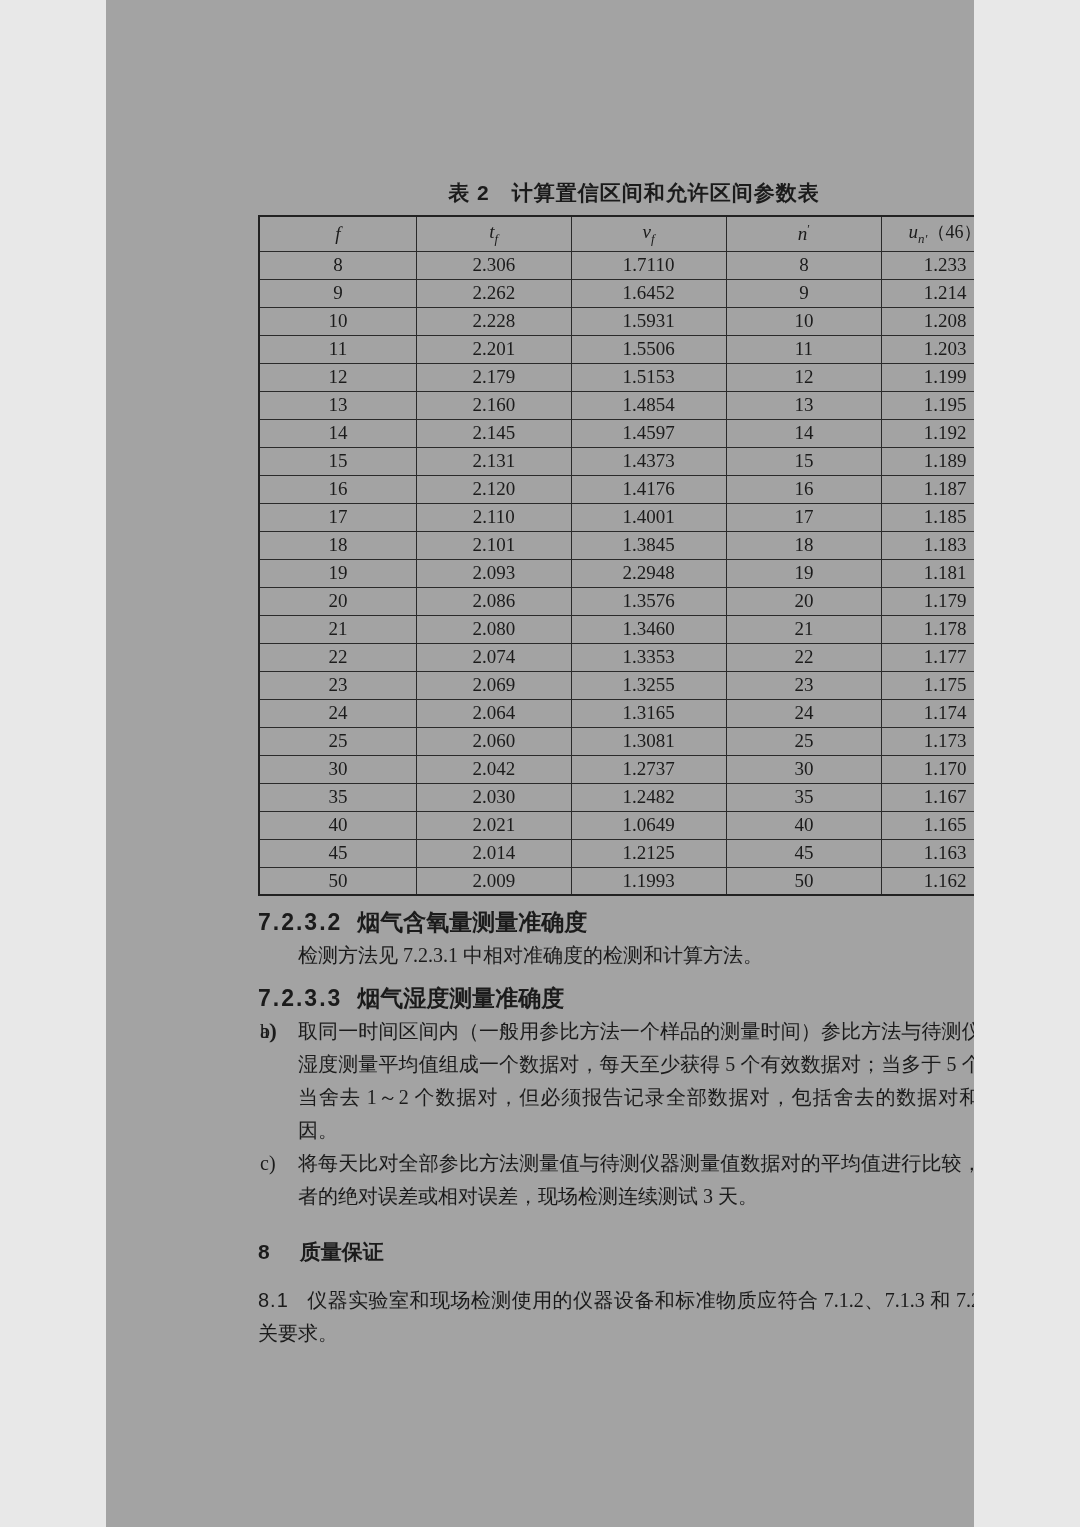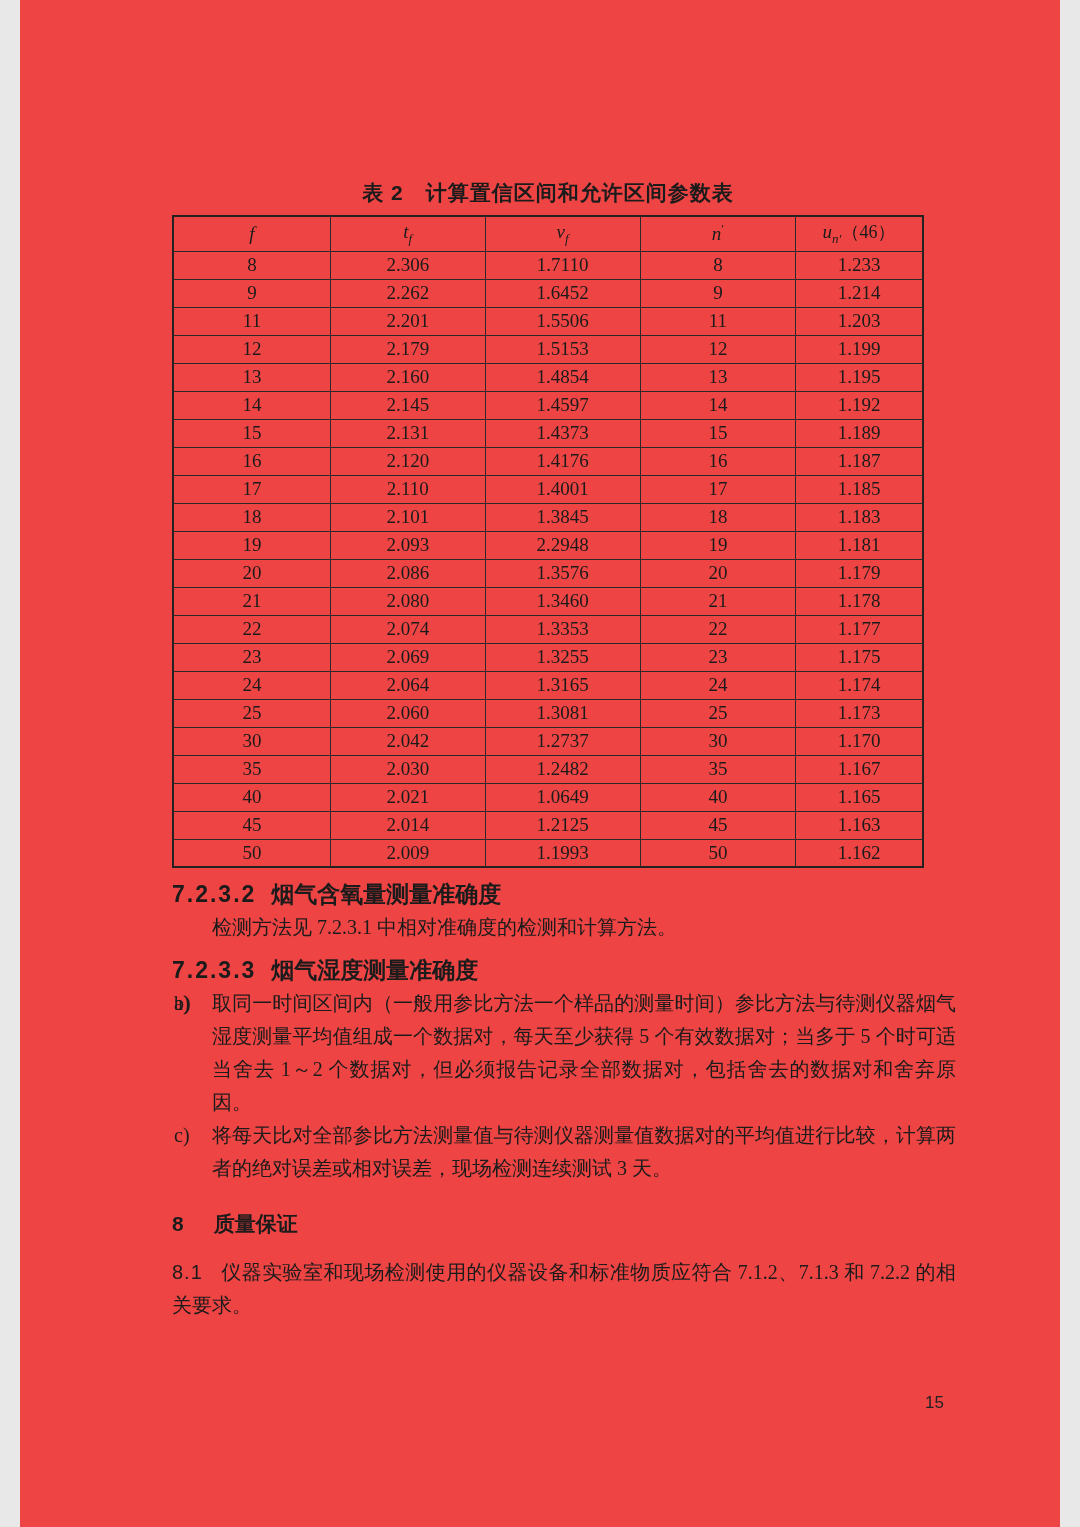--- a/index.html
+++ b/index.html
@@ -1,22 +1,22 @@
 <!DOCTYPE html>
 <html><head>
 <meta charset="utf-8">
 <style>
   * { box-sizing: border-box; }
   html, body { margin: 0; padding: 0; background: #e8e8e8; }
   .page {
     position: relative;
-    width: 1040px;
+    width: 868px;
     height: 1527px;
     margin: 0 auto;
-    background: #ef4444;
+    background: #a3a3a3;
     color: #1b1b1b;
     font-family: "Liberation Serif", "DejaVu Serif", serif;
     overflow: hidden;
   }
   .content {
     position: absolute;
     left: 152px;
     top: 0;
     width: 784px;
   }
@@ -132,20 +132,27 @@
             <td>1.233</td>
           </tr>
           <tr>
             <td>9</td>
             <td>2.262</td>
             <td>1.6452</td>
             <td>9</td>
             <td>1.214</td>
           </tr>
           <tr>
+            <td>10</td>
+            <td>2.228</td>
+            <td>1.5931</td>
+            <td>10</td>
+            <td>1.208</td>
+          </tr>
+          <tr>
             <td>11</td>
             <td>2.201</td>
             <td>1.5506</td>
             <td>11</td>
             <td>1.203</td>
           </tr>
           <tr>
             <td>12</td>
             <td>2.179</td>
             <td>1.5153</td>

